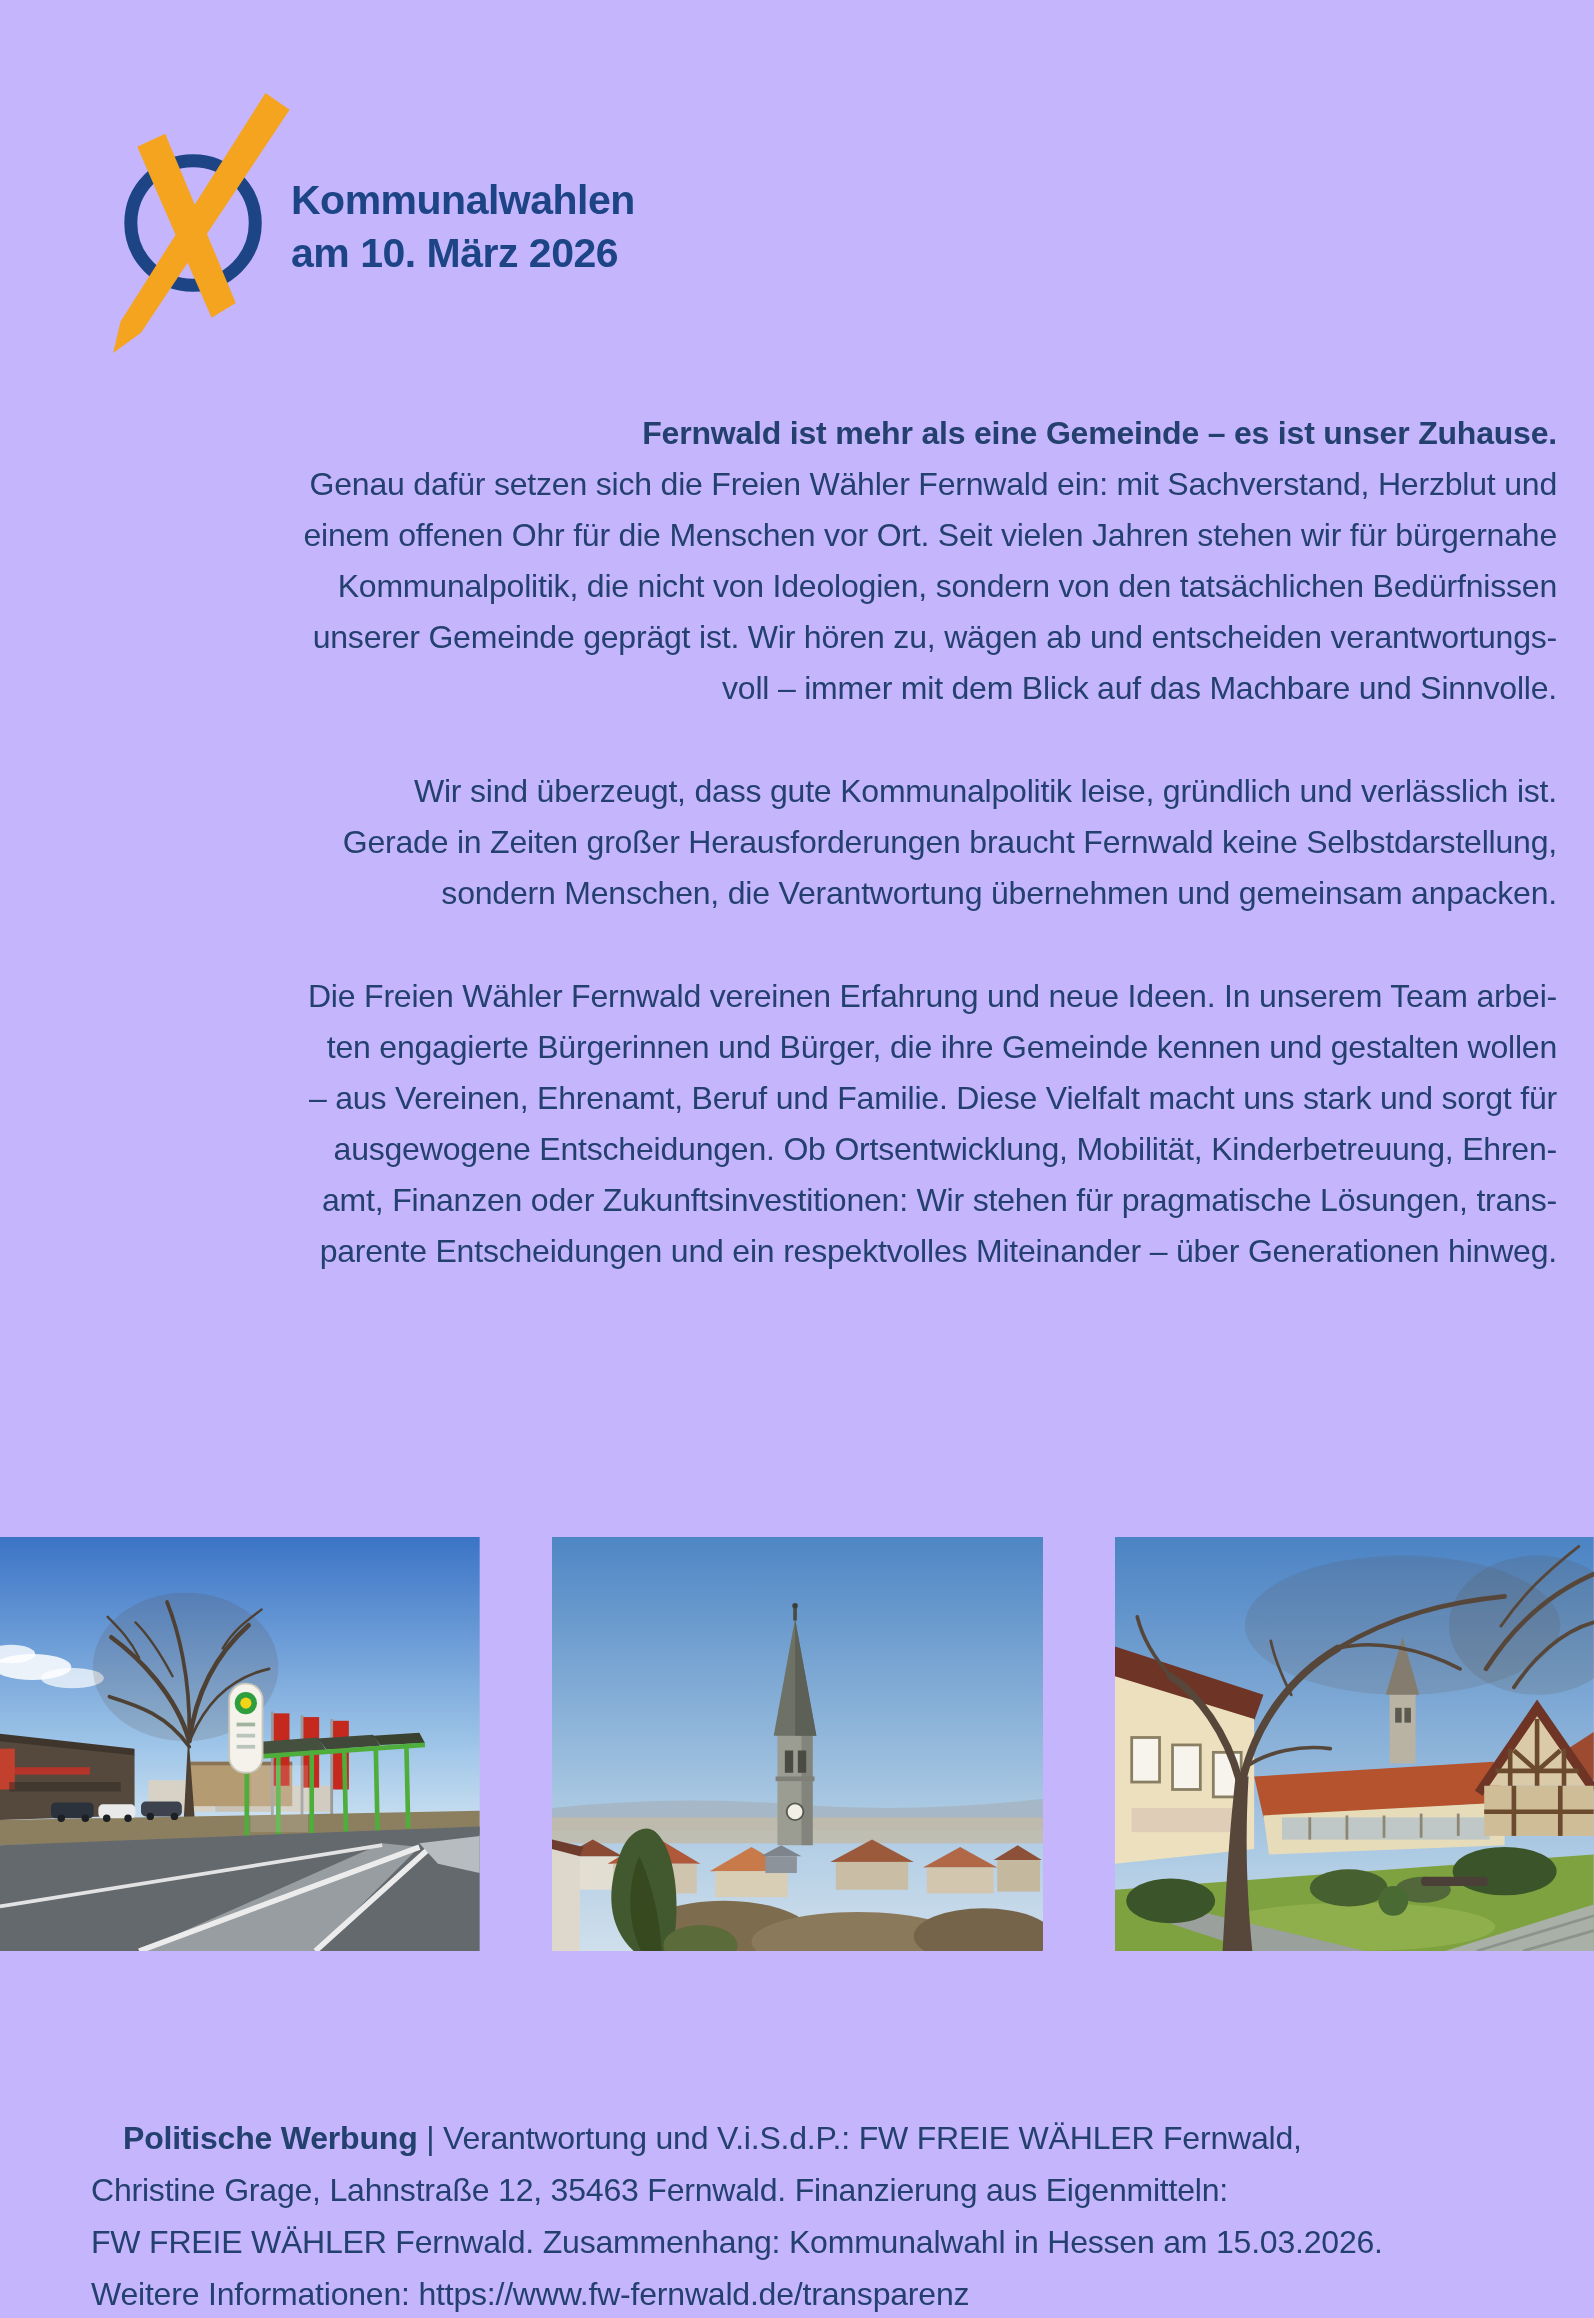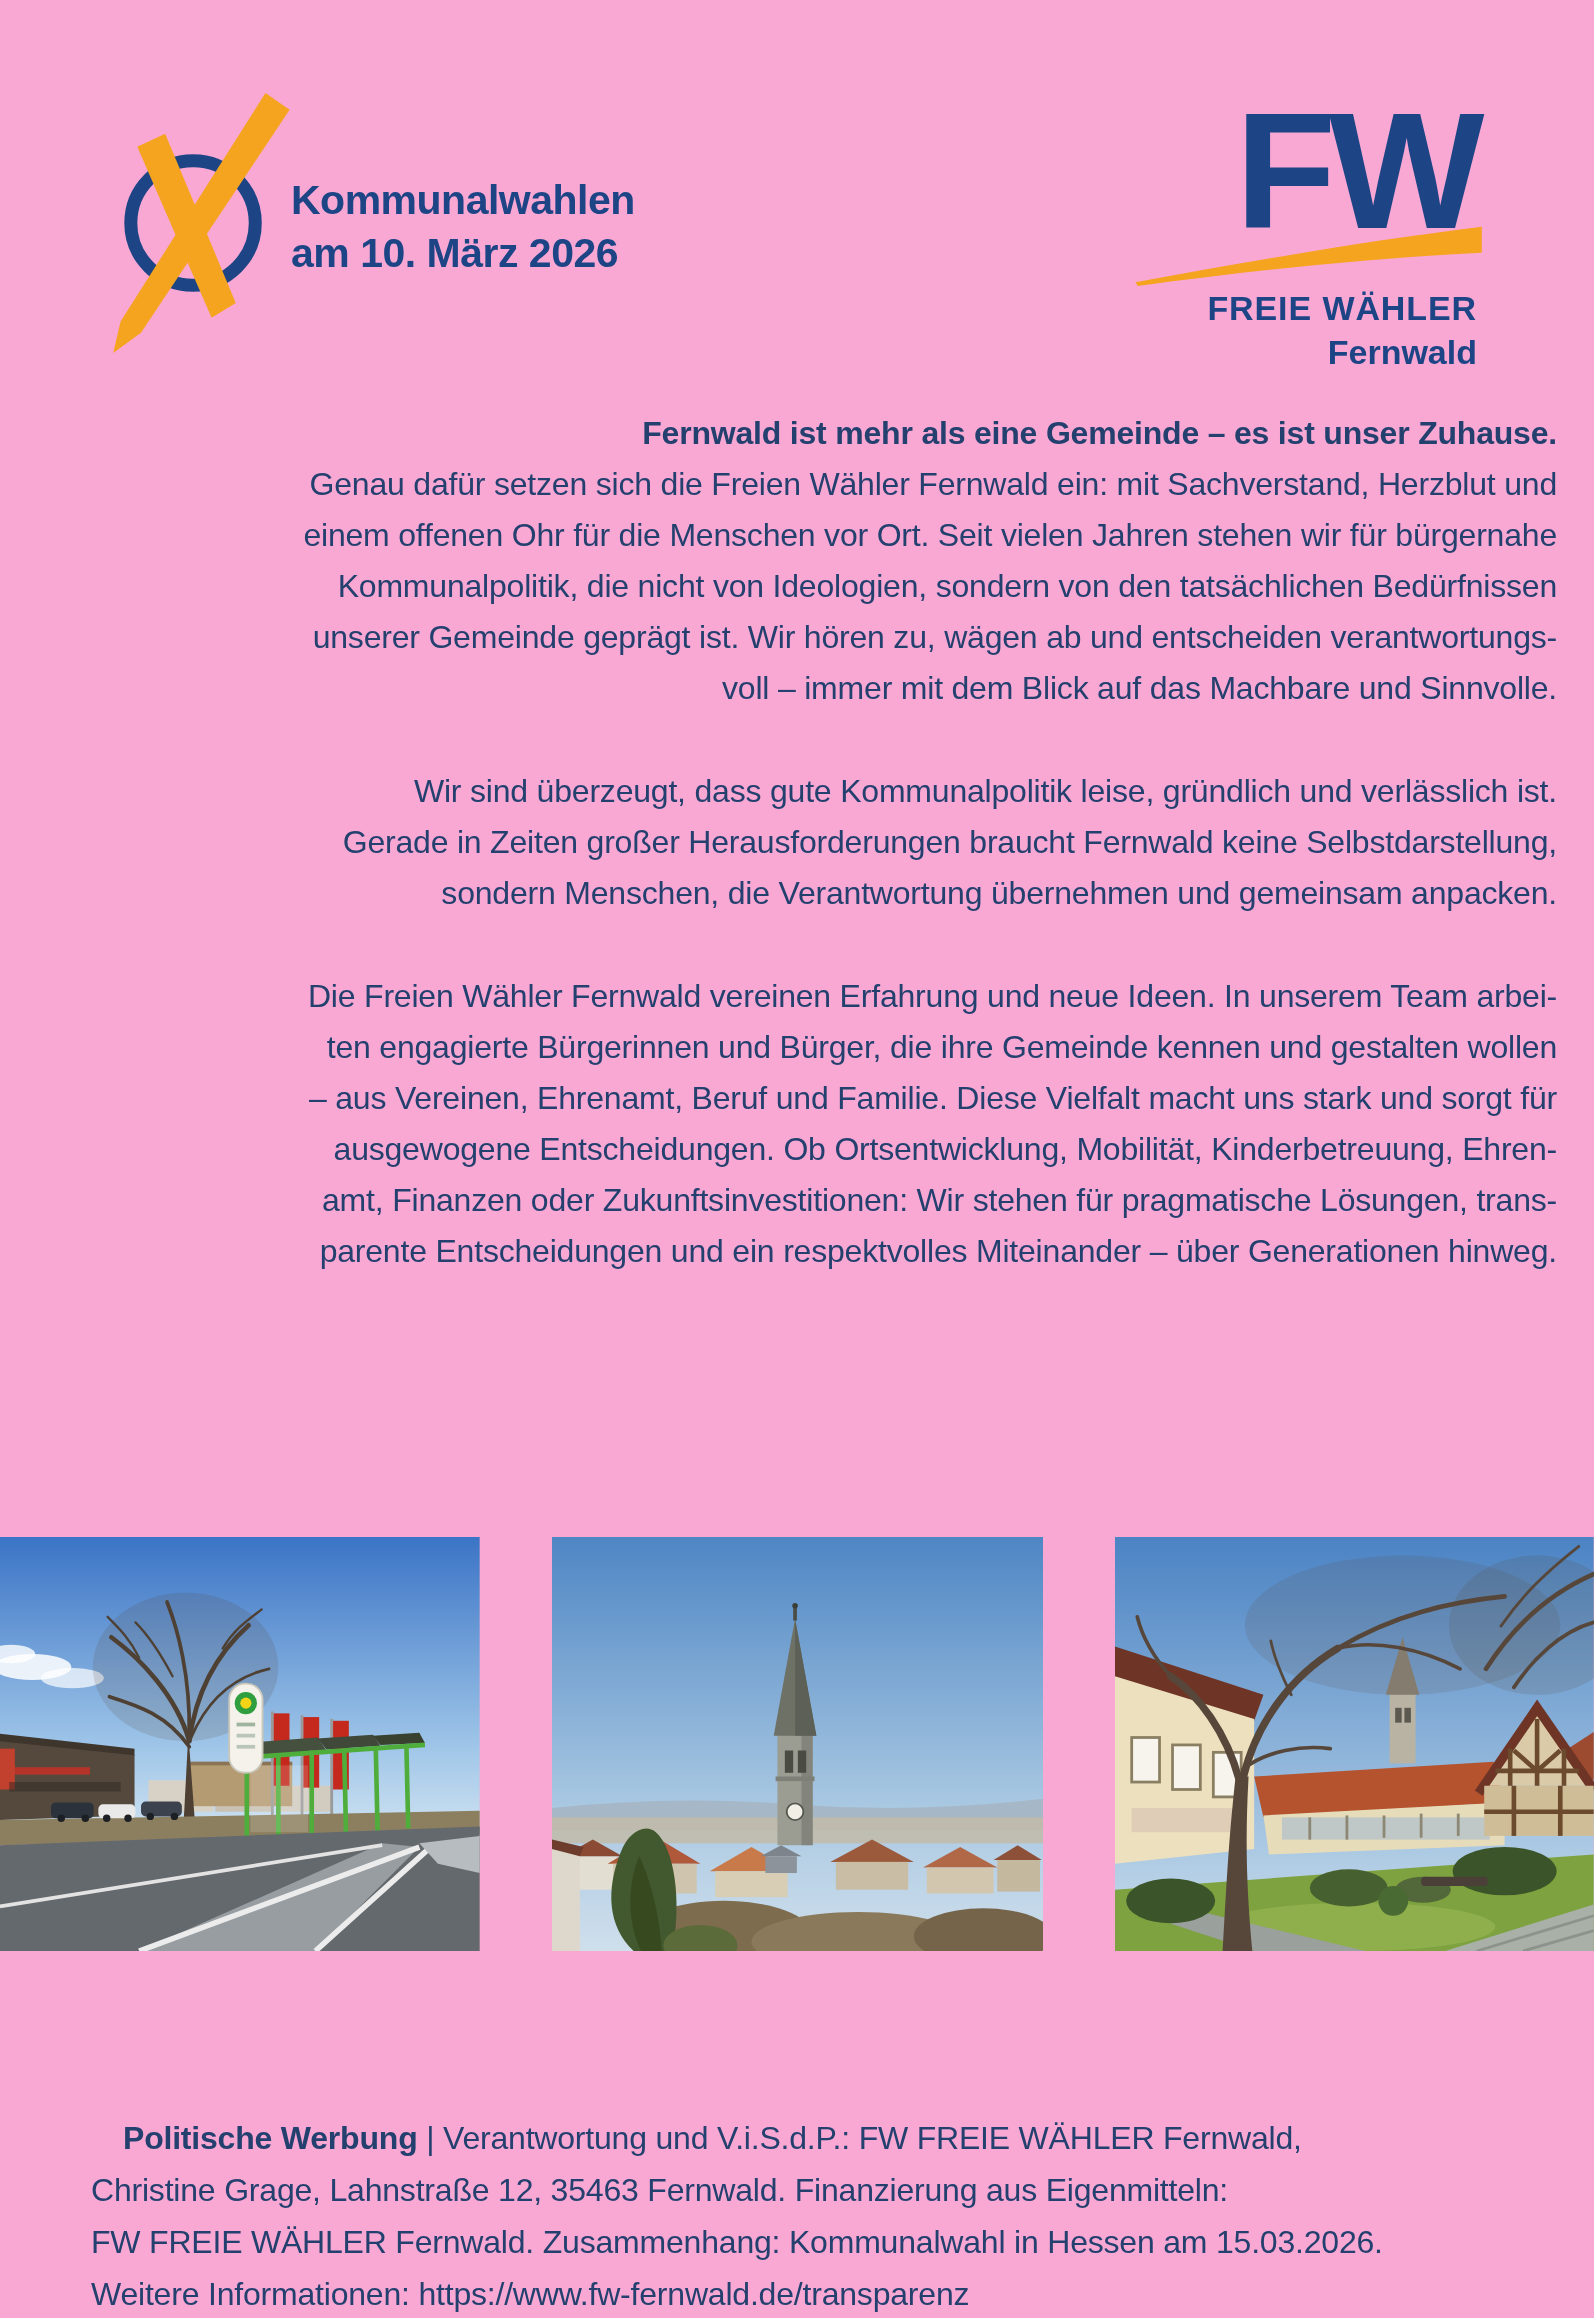--- a/index.html
+++ b/index.html
@@ -1,17 +1,17 @@
 <!DOCTYPE html>
 <html style="font-size:15px"><head>
 <meta charset="utf-8">
 <style>
   html,body{margin:0;padding:0;background:#ffffff;}
   .page{
-    position:relative;width:1594px;height:2319px;background:#f9a8d4;
+    position:relative;width:1594px;height:2319px;background:#c4b5fd;
     font-family:"Liberation Sans",sans-serif;color:#24406e;overflow:hidden;
   }
   
   .ballot-logo{position:absolute;left:89px;top:93px;width:209px;height:274px;}
   .campaign-title{position:absolute;left:291px;top:174px;color:#1d4586;font-weight:bold;
     font-size:41px;line-height:53px;letter-spacing:-0.5px;}
   .campaign-title span{display:block;}
   .fw-logo{position:absolute;top:89px;right:117px;width:390px;text-align:right;}
   .fw-mono{display:block;font-size:165px;line-height:165px;font-weight:bold;
     color:#1d4586;letter-spacing:-7.4px;}
@@ -48,28 +48,20 @@
     <circle cx="112" cy="140" r="67" fill="none" stroke="#1d4586" stroke-width="14"></circle>
     <path d="M190,0 L216,18 L56,258 L26,280 L34,246 Z" fill="#f5a41f"></path>
     <path d="M52,58 L82,44 L158,226 L132,242 Z" fill="#f5a41f"></path>
   </svg>
 
   <div class="campaign-title">
     <span>Kommunalwahlen</span>
     <span>am 10. März 2026</span>
   </div>
 
-  <div class="fw-logo">
-    <span class="fw-mono">FW</span>
-    <svg class="fw-swoosh" viewBox="0 0 375 66" aria-hidden="true">
-      <path d="M0,62 C130,38 260,16 375,2 L375,30 C250,36 120,50 3,66 Z" fill="#f5a41f"></path>
-    </svg>
-    <span class="fw-org">FREIE WÄHLER</span>
-    <span class="fw-local">Fernwald</span>
-  </div>
 
   <div class="body-copy">
     <p class="para">
       <strong class="lead">Fernwald ist mehr als eine Gemeinde – es ist unser Zuhause.</strong><span class="ptext">Genau dafür setzen sich die Freien Wähler Fernwald ein: mit Sachverstand, Herzblut und
 einem offenen Ohr für die Menschen vor Ort. Seit vielen Jahren stehen wir für bürgernahe
 Kommunalpolitik, die nicht von Ideologien, sondern von den tatsächlichen Bedürfnissen
 unserer Gemeinde geprägt ist. Wir hören zu, wägen ab und entscheiden verantwortungs-
 voll – immer mit dem Blick auf das Machbare und Sinnvolle.</span>
     </p>
     <p class="para">

